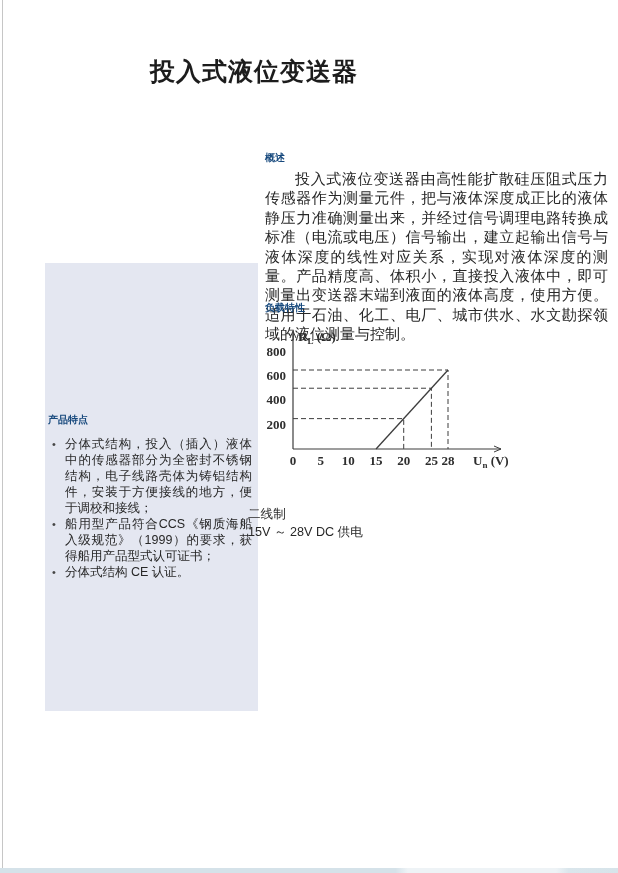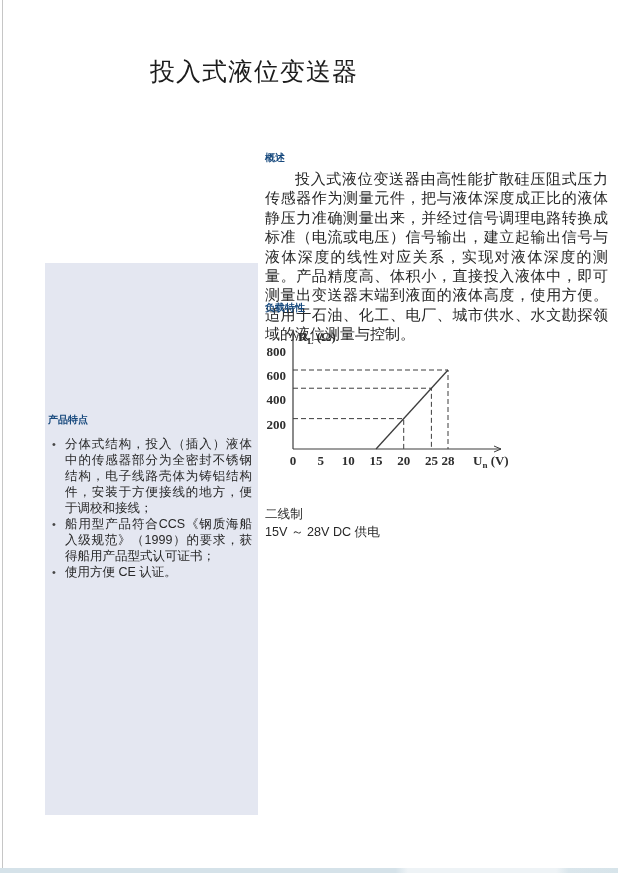--- a/index.html
+++ b/index.html
@@ -9,36 +9,36 @@
     --stroke:#3D3D3D;
   }
   *{margin:0;padding:0;box-sizing:border-box;}
   html,body{background:#fff;}
   .page{
     position:relative;width:618px;height:873px;background:#fff;overflow:hidden;
     font-family:"Liberation Sans","DejaVu Sans",sans-serif;color:var(--ink);
   }
   .edge-line{position:absolute;left:2px;top:0;width:1px;height:100%;background:#c6c6c6;}
   .title{
-    position:absolute;left:150px;top:55px;font-size:25px;font-weight:normal;
+    position:absolute;left:150px;top:55px;font-size:25px;font-weight:bold;
     color:#1c1c1c;letter-spacing:1px;white-space:nowrap;
   }
   .h{font-size:10px;font-weight:bold;color:var(--accent);}
   #overview-h{position:absolute;left:265px;top:151px;}
   #overview-p{
     position:absolute;left:265px;top:169px;width:343px;
     font-size:15px;line-height:19.4px;text-align:justify;text-indent:2em;color:var(--ink);
   }
   #load-h{position:absolute;left:265px;top:301px;}
   #chart{position:absolute;left:263px;top:324px;}
   #chart text{font-family:"Liberation Serif","DejaVu Serif",serif;font-weight:bold;fill:#2e2e2e;}
-  #specs{position:absolute;left:265px;top:505px;font-size:12.6px;line-height:18.4px;color:var(--ink);}
+  #specs{position:absolute;left:248px;top:505px;font-size:12.6px;line-height:18.4px;color:var(--ink);}
   #specs sub{font-size:9px;}
   .sidebar{
-    position:absolute;left:45px;top:263px;width:213px;height:552px;
+    position:absolute;left:45px;top:263px;width:213px;height:448px;
     background:var(--sidebar-bg);padding:150px 6px 0 3px;
   }
   #features-h{margin-bottom:9px;}
   .features{list-style:none;font-size:12.5px;line-height:16px;color:var(--ink);text-align:justify;}
   .features li{position:relative;padding-left:17px;}
   .features li::before{content:"\2022";position:absolute;left:4px;top:0;font-size:11px;color:#454545;}
   .footer-bar{
     position:absolute;left:0;bottom:0;width:100%;height:5px;
     background:linear-gradient(to right,
       #d5e2e9 0%, #d5e2e9 64%,
@@ -52,21 +52,21 @@
 <div class="page">
   <div class="edge-line"></div>
 
   <h1 class="title">投入式液位变送器</h1>
 
   <div class="sidebar">
     <h2 class="h" id="features-h">产品特点</h2>
     <ul class="features">
       <li>分体式结构，投入（插入）液体中的传感器部分为全密封不锈钢结构，电子线路壳体为铸铝结构件，安装于方便接线的地方，便于调校和接线；</li>
       <li>船用型产品符合CCS《钢质海船入级规范》（1999）的要求，获得船用产品型式认可证书；</li>
-      <li>使用方便 CE 认证。</li>
+      <li>分体式结构 CE 认证。</li>
     </ul>
   </div>
 
   <h2 class="h" id="overview-h">概述</h2>
   <p id="overview-p">投入式液位变送器由高性能扩散硅压阻式压力传感器作为测量元件，把与液体深度成正比的液体静压力准确测量出来，并经过信号调理电路转换成标准（电流或电压）信号输出，建立起输出信号与液体深度的线性对应关系，实现对液体深度的测量。产品精度高、体积小，直接投入液体中，即可测量出变送器末端到液面的液体高度，使用方便。适用于石油、化工、电厂、城市供水、水文勘探领域的液位测量与控制。</p>
 
   <h2 class="h" id="load-h">负载特性</h2>
 
   <svg id="chart" width="252" height="150" viewBox="0 0 252 150">
       <path d="M30 94.61538461538461 H140.71428571428572 V125" fill="none" stroke="#3D3D3D" stroke-width="1" stroke-dasharray="5,3"></path>

